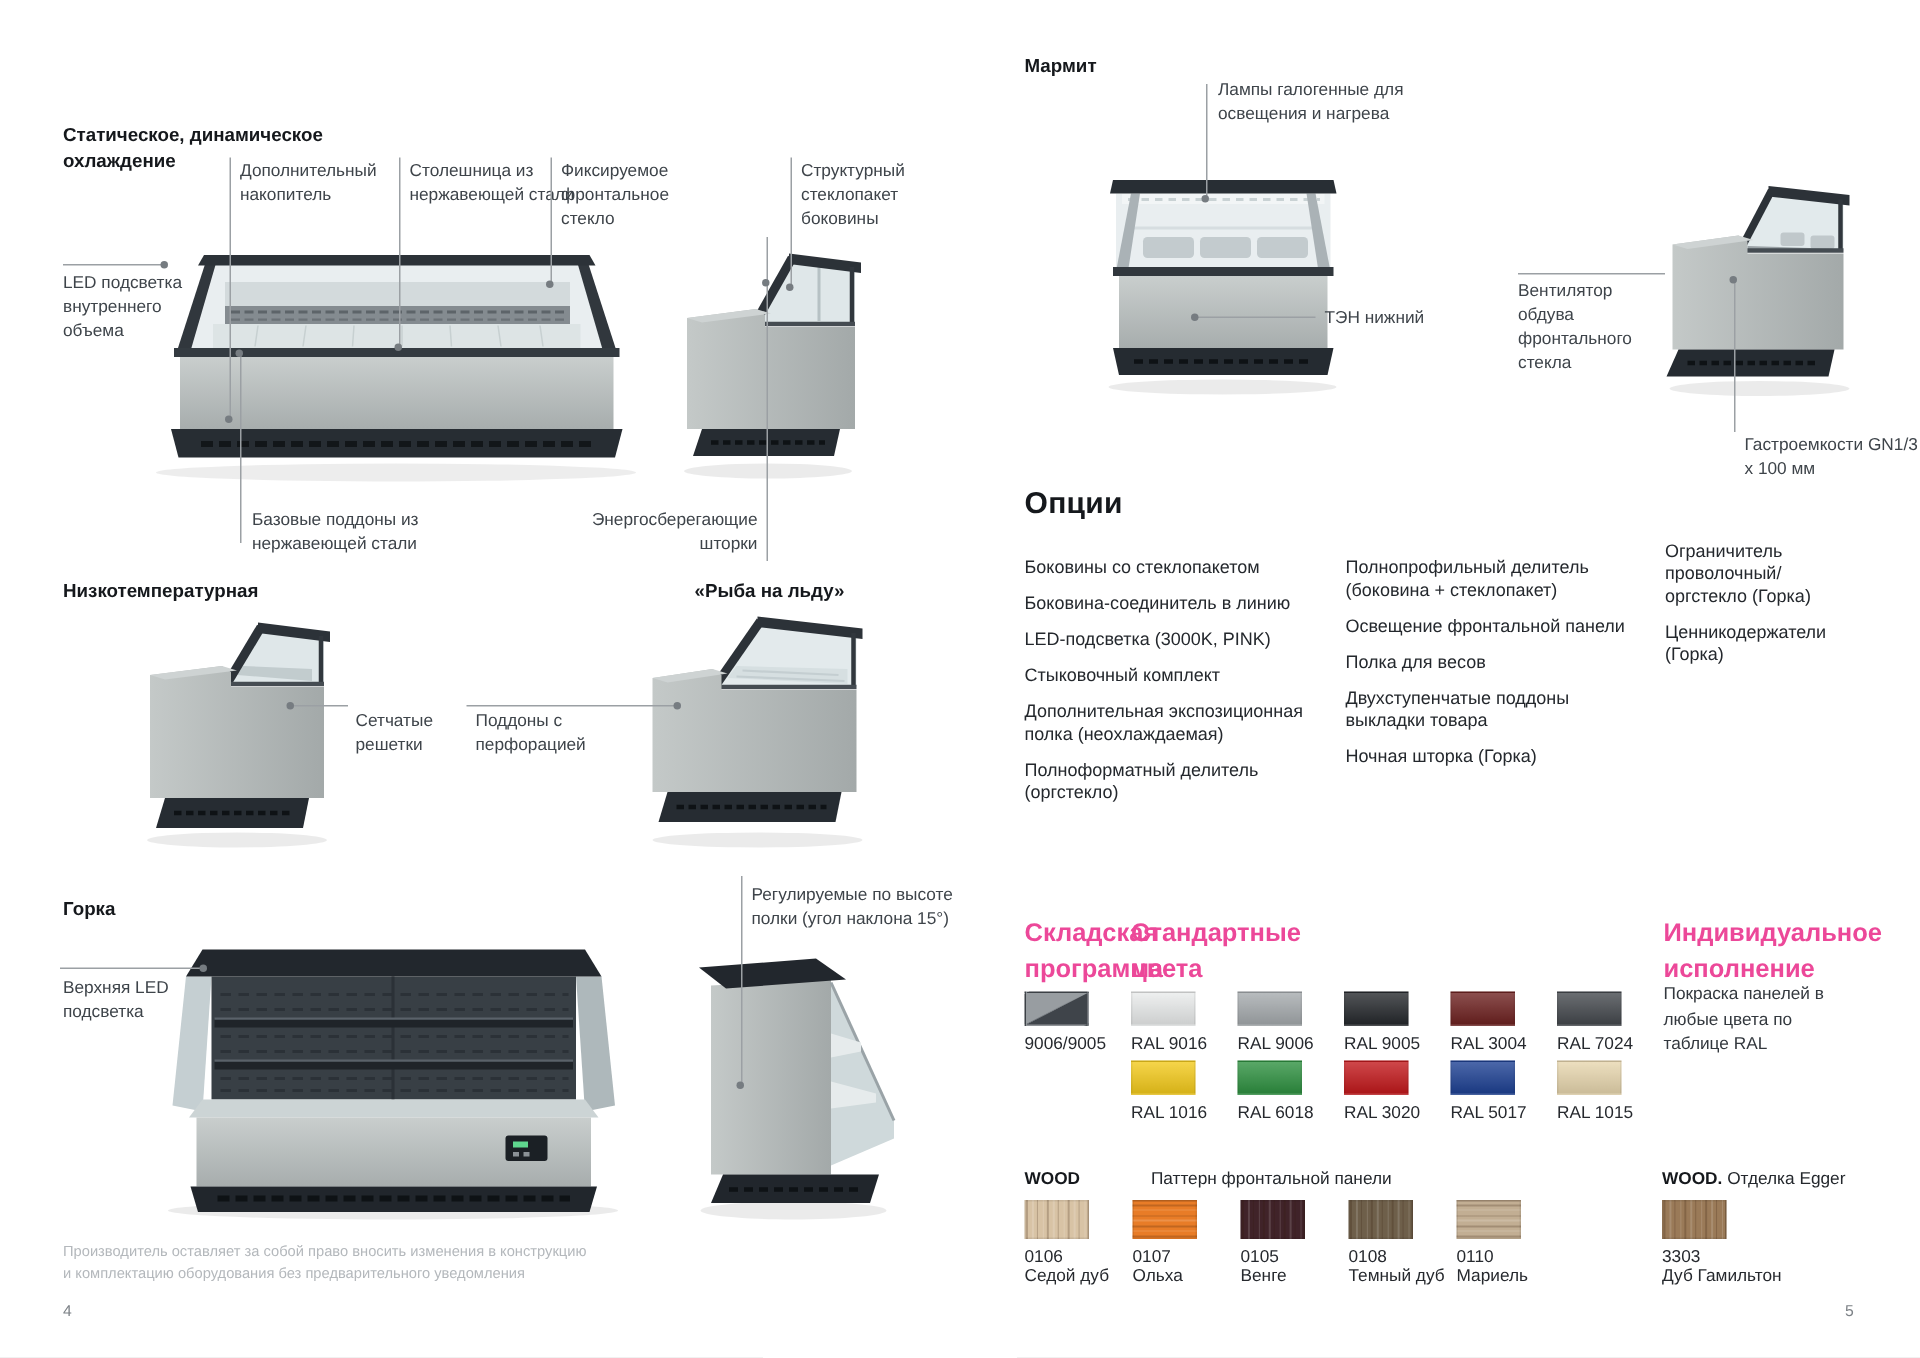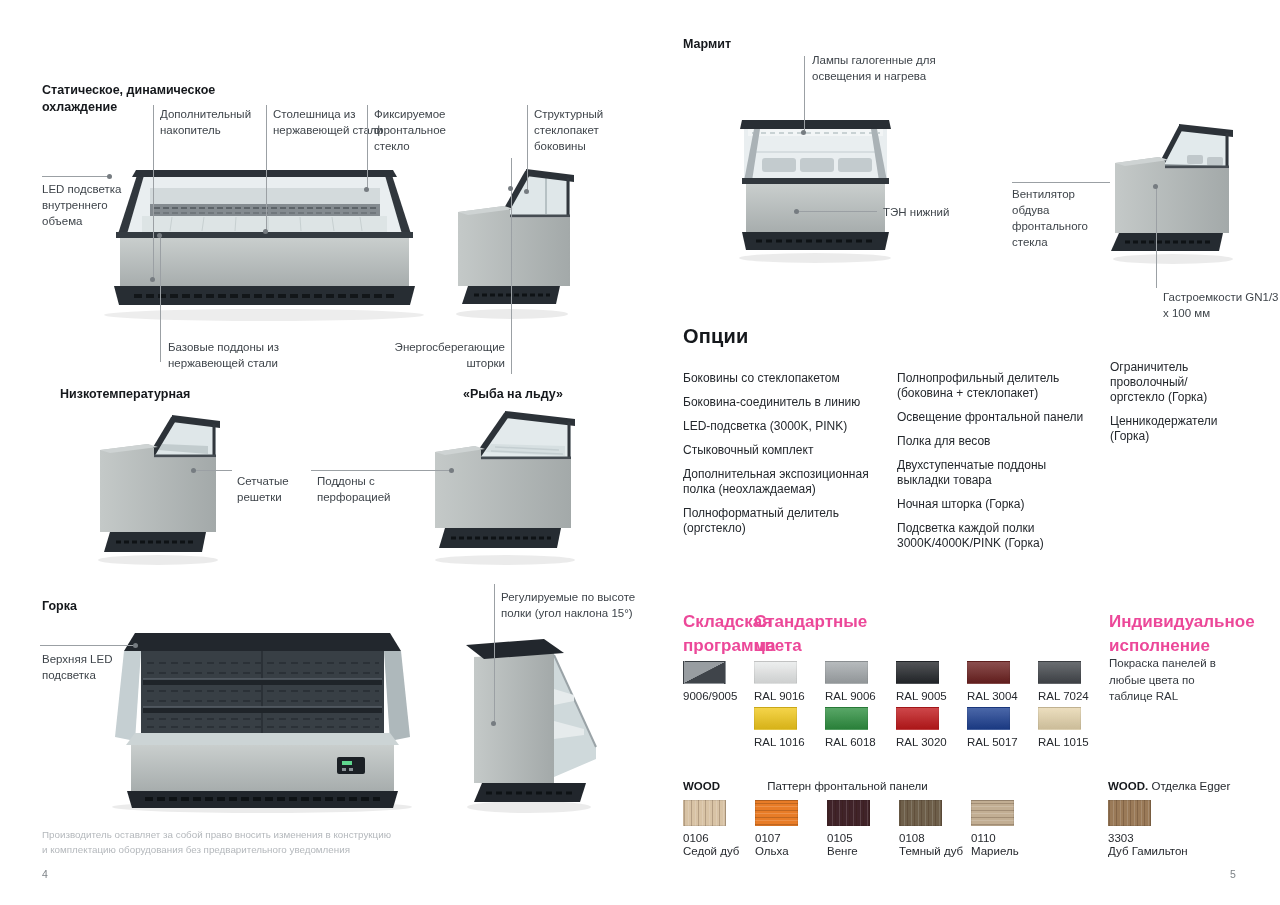--- a/index.html
+++ b/index.html
@@ -114,21 +114,21 @@
   <div class="abs callout" style="left:42px;top:182px;width:85px;">LED подсветка внутреннего объема</div>
 
   <div class="vline" style="left:160px;top:234px;height:128px;"></div>
   <div class="ldot" style="left:157px;top:233px;"></div>
   <div class="abs callout" style="left:168px;top:340px;width:160px;">Базовые поддоны из нержавеющей стали</div>
 
   <div class="vline" style="left:511px;top:158px;height:216px;"></div>
   <div class="ldot" style="left:508px;top:186px;"></div>
   <div class="abs callout right" style="left:385px;top:340px;width:120px;">Энергосберегающие шторки</div>
 
-  <div class="abs h2" style="left:60px;top:386px;">Низкотемпературная</div>
+  <div class="abs h2" style="left:42px;top:386px;">Низкотемпературная</div>
   <div class="abs h2" style="left:463px;top:386px;">«Рыба на льду»</div>
 
   <div class="abs" style="left:88px;top:404px;">
     <svg width="150" height="165" viewBox="0 0 150 165">
       <ellipse cx="70" cy="156" rx="60" ry="5" fill="#000" opacity="0.08"></ellipse>
       <polygon points="64,52 88,16 128,22 128,52" fill="#dfe7e9"></polygon>
       <polygon points="70,46 120,50 120,42 74,40" fill="#c2ccce"></polygon>
       <line x1="62" y1="54" x2="86" y2="14" stroke="#2c3238" stroke-width="6"></line>
       <polygon points="84,11 132,17 132,24 84,18" fill="#2c3238"></polygon>
       <line x1="126" y1="20" x2="126" y2="52" stroke="#31373d" stroke-width="3"></line>
@@ -293,21 +293,20 @@
     <div class="opt-item">Стыковочный комплект</div>
     <div class="opt-item">Дополнительная экспозиционная полка (неохлаждаемая)</div>
     <div class="opt-item">Полноформатный делитель (оргстекло)</div>
   </div>
   <div class="abs opt-col" style="left:897px;top:371px;width:205px;">
     <div class="opt-item">Полнопрофильный делитель (боковина + стеклопакет)</div>
     <div class="opt-item">Освещение фронтальной панели</div>
     <div class="opt-item">Полка для весов</div>
     <div class="opt-item">Двухступенчатые поддоны выкладки товара</div>
     <div class="opt-item">Ночная шторка (Горка)</div>
-    <div class="opt-item">Подсветка каждой полки 3000K/4000K/PINK (Горка)</div>
   </div>
   <div class="abs opt-col" style="left:1110px;top:360px;width:125px;">
     <div class="opt-item">Ограничитель проволочный/оргстекло (Горка)</div>
     <div class="opt-item">Ценникодержатели (Горка)</div>
   </div>
 
   <div class="abs sw-head" style="left:683px;top:610px;width:78px;">Складская программа</div>
   <div class="abs sw-head" style="left:754px;top:610px;width:95px;">Стандартные цвета</div>
   <div class="abs sw-head" style="left:1109px;top:610px;width:115px;">Индивидуальное исполнение</div>
   <div class="abs sw-text" style="left:1109px;top:655px;width:130px;">Покраска панелей в любые цвета по таблице RAL</div>

